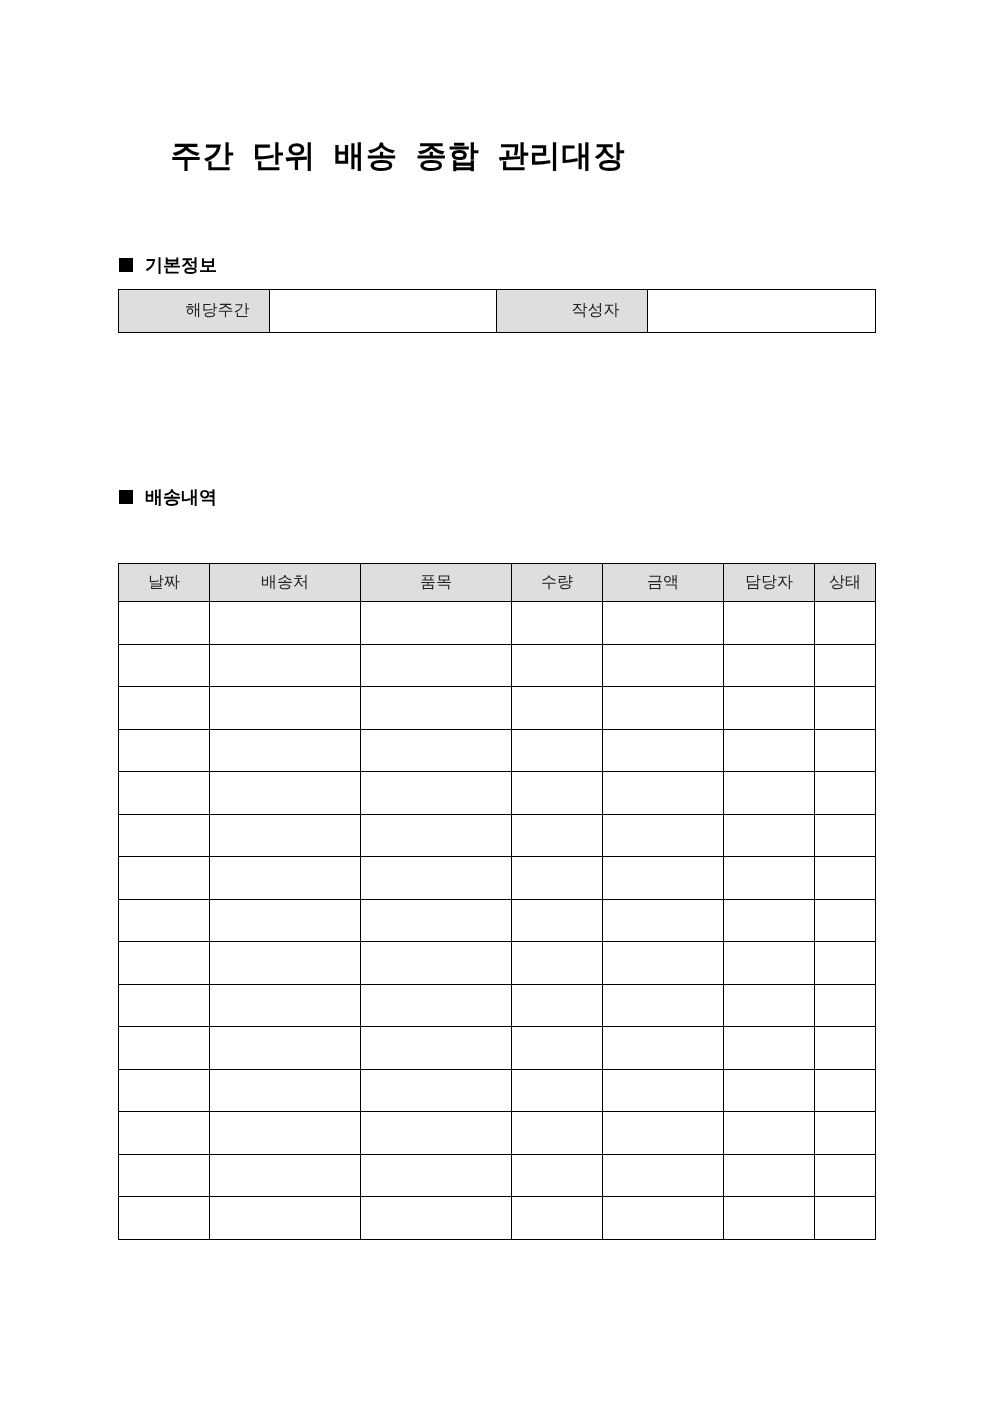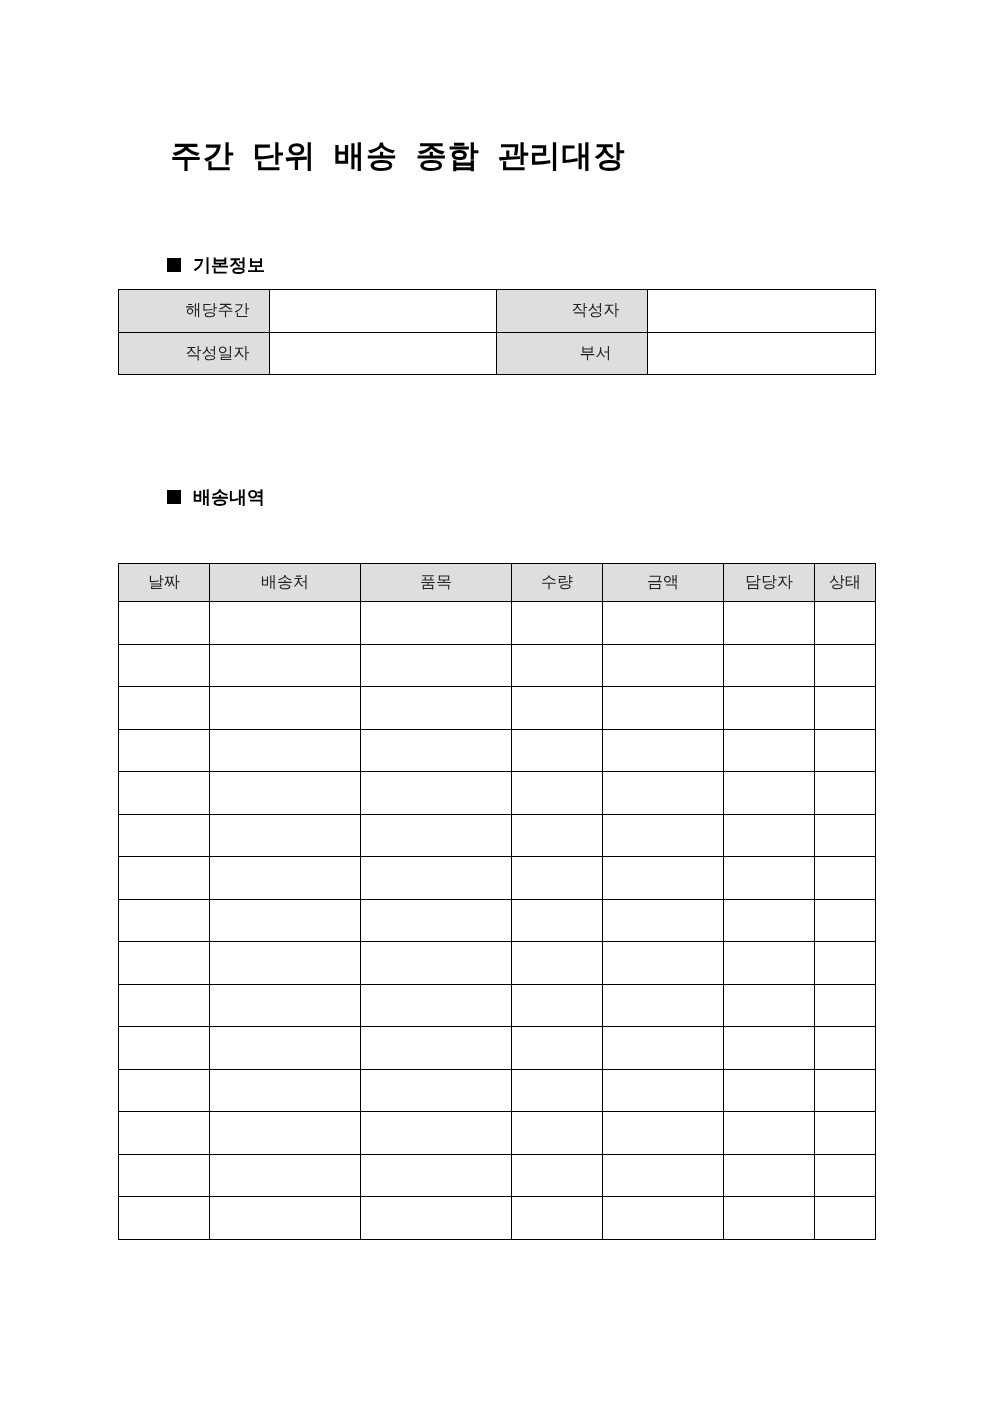--- a/index.html
+++ b/index.html
@@ -28,21 +28,20 @@
       line-height: 44px;
     }
     .section-heading {
       position: absolute;
       left: 119px;
       font-size: 18px;
       font-weight: bold;
       line-height: 24px;
       display: flex;
       align-items: center;
-      margin-left: 48px;
     }
     .section-heading .bullet {
       display: inline-block;
       width: 14px;
       height: 14px;
       background: #000;
       margin-right: 12px;
     }
     table {
       position: absolute;
@@ -93,26 +92,20 @@
     <col style="width:151px">
     <col style="width:227px">
     <col style="width:151px">
     <col style="width:228px">
   </colgroup>
   <tbody>
       <tr>
     <td class="label-cell">해당주간</td>
     <td></td>
     <td class="label-cell">작성자</td>
-    <td></td>
-  </tr>
-  <tr>
-    <td class="label-cell">작성일자</td>
-    <td></td>
-    <td class="label-cell">부서</td>
     <td></td>
   </tr>
 </tbody>
   </table>
 
 <div class="section-heading" style="top:485px;">
   <span class="bullet"></span>
   <span>배송내역</span>
 </div>
 

